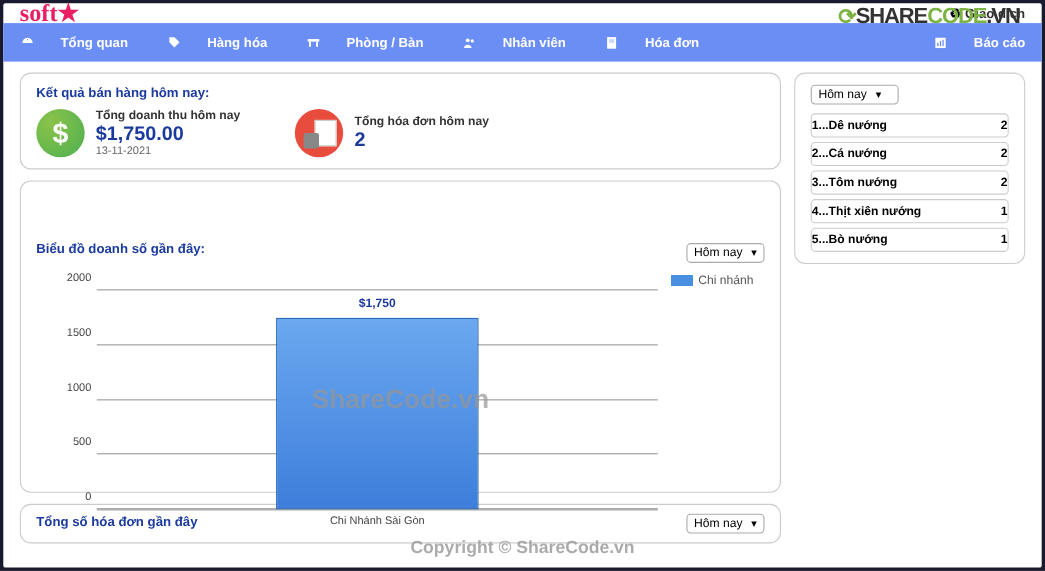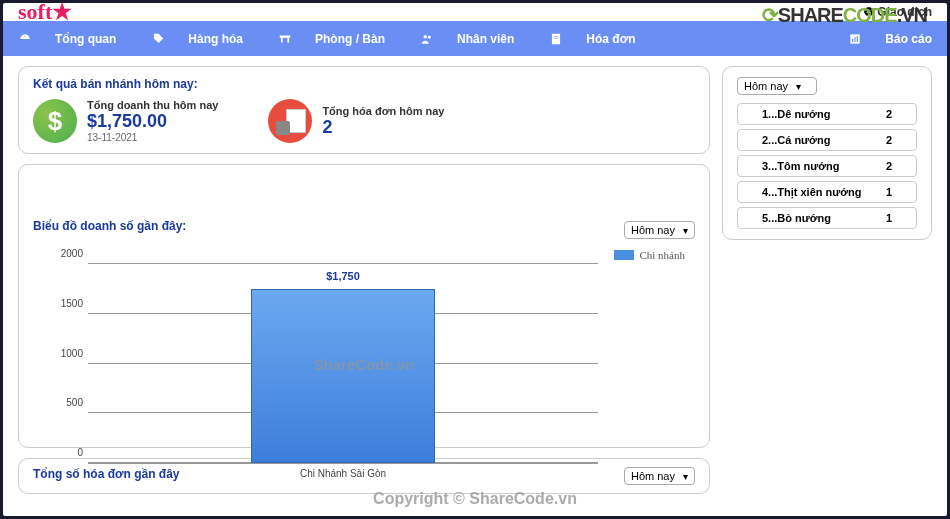--- a/index.html
+++ b/index.html
@@ -28,35 +28,35 @@
 .kpi-icon.red::before { content: ""; position: absolute; width: 18px; height: 22px; background: #fff; right: 6px; top: 10px; border: 1px solid #ccc; }
 .kpi-icon.red::after { content: ""; position: absolute; width: 14px; height: 14px; background: #888; left: 8px; bottom: 8px; border-radius: 2px; }
 .kpi-text .lbl { font-size: 11px; color: #333; font-weight: bold; }
 .kpi-text .val { font-size: 18px; color: #1a3a9e; font-weight: bold; }
 .kpi-text .dt { font-size: 10px; color: #666; }
 .chart-card { flex: 1; min-height: 0; }
 .chart-head { display: flex; justify-content: space-between; align-items: center; margin-top: 44px; }
 .select { border: 1px solid #aaa; border-radius: 4px; padding: 2px 6px; font-size: 11px; display: flex; align-items: center; gap: 8px; cursor: pointer; background: #fff; }
 .select::after { content: "▾"; font-size: 10px; }
 .chart-area { position: relative; height: 230px; margin-top: 8px; }
-.legend { position: absolute; right: 10px; top: 0; font-size: 11px; color: #555; display: flex; align-items: center; gap: 5px; font-family: Liberation Serif, serif; }
+.legend { position: absolute; right: 10px; top: 0; font-size: 11px; color: #555; display: flex; align-items: center; gap: 5px; }
 .legend .sw { width: 20px; height: 10px; background: #4a90e2; }
 .plot { position: absolute; left: 55px; top: 15px; width: 510px; height: 200px; border-bottom: 1px solid #999; }
 .ytick { position: absolute; left: -45px; font-size: 10px; color: #444; transform: translateY(-50%); width: 40px; text-align: right; }
 .gridline { position: absolute; left: 0; width: 100%; border-top: 1px solid #999; }
 .bar { position: absolute; bottom: 0; background: linear-gradient(to bottom, #6ba8f0, #3d7edb); border: 1px solid #2c6ab8; }
 .bar-label { position: absolute; font-size: 11px; color: #1a3a9e; font-weight: bold; transform: translateX(-50%); }
 .xaxis-label { position: absolute; font-size: 10px; color: #444; transform: translateX(-50%); }
 .top10-select { margin-bottom: 8px; }
 .rank-list { display: flex; flex-direction: column; gap: 4px; }
-.rank-item { border: 1px solid #ccc; border-radius: 4px; padding: 4px 24px; font-size: 11px; display: flex; justify-content: space-between; font-weight: bold; }
+.rank-item { border: 1px solid #ccc; border-radius: 4px; padding: 4px 0; font-size: 11px; display: flex; justify-content: space-between; font-weight: bold; }
 .watermark { position: absolute; right: 20px; top: 0px; font-size: 20px; font-weight: bold; color: #7cb342; letter-spacing: -1px; display: flex; align-items: center; z-index: 100; }
 .watermark .spin { color: #7cb342; }
 .watermark .dark { color: #333; }
-.wm-center { position: absolute; left: 50%; top: 50%; transform: translate(-50%, -50%); font-size: 15px; color: rgba(150,150,150,0.7); font-weight: bold; z-index: 50; pointer-events: none; }
+.wm-center { position: absolute; left: 50%; top: 50%; transform: translate(-50%, -50%); font-size: 24px; color: rgba(150,150,150,0.7); font-weight: bold; z-index: 50; pointer-events: none; }
 .wm-copy { position: absolute; left: 50%; bottom: 8px; transform: translateX(-50%); font-size: 16px; color: rgba(150,150,150,0.8); font-weight: bold; z-index: 50; pointer-events: none; }
 .invoice-card { padding: 8px 14px; }
 .invoice-head { display: flex; justify-content: space-between; align-items: flex-start; }
 </style>
 </head>
 <body>
 
 <div class="frame">
   <div class="watermark">
     <span class="spin">⟳</span>
@@ -119,21 +119,21 @@
           <rect x="15" y="7" width="2" height="10" fill="#6b8ef5"></rect>
         </svg>
       <span>Báo cáo</span>
     </div>
   </div>
 
   <div class="content">
     <div class="left">
 
       <div class="card">
-        <div class="title">Kết quả bán nhánh hôm nay:</div>
+        <div class="title">Kết quả bán hàng hôm nay:</div>
         <div class="kpi-row">
           <div class="kpi">
             <div class="kpi-icon green">$</div>
             <div class="kpi-text">
               <div class="lbl">Tổng doanh thu hôm nay</div>
               <div class="val">$1,750.00</div>
               <div class="dt">13-11-2021</div>
             </div>
           </div>
           <div class="kpi">

